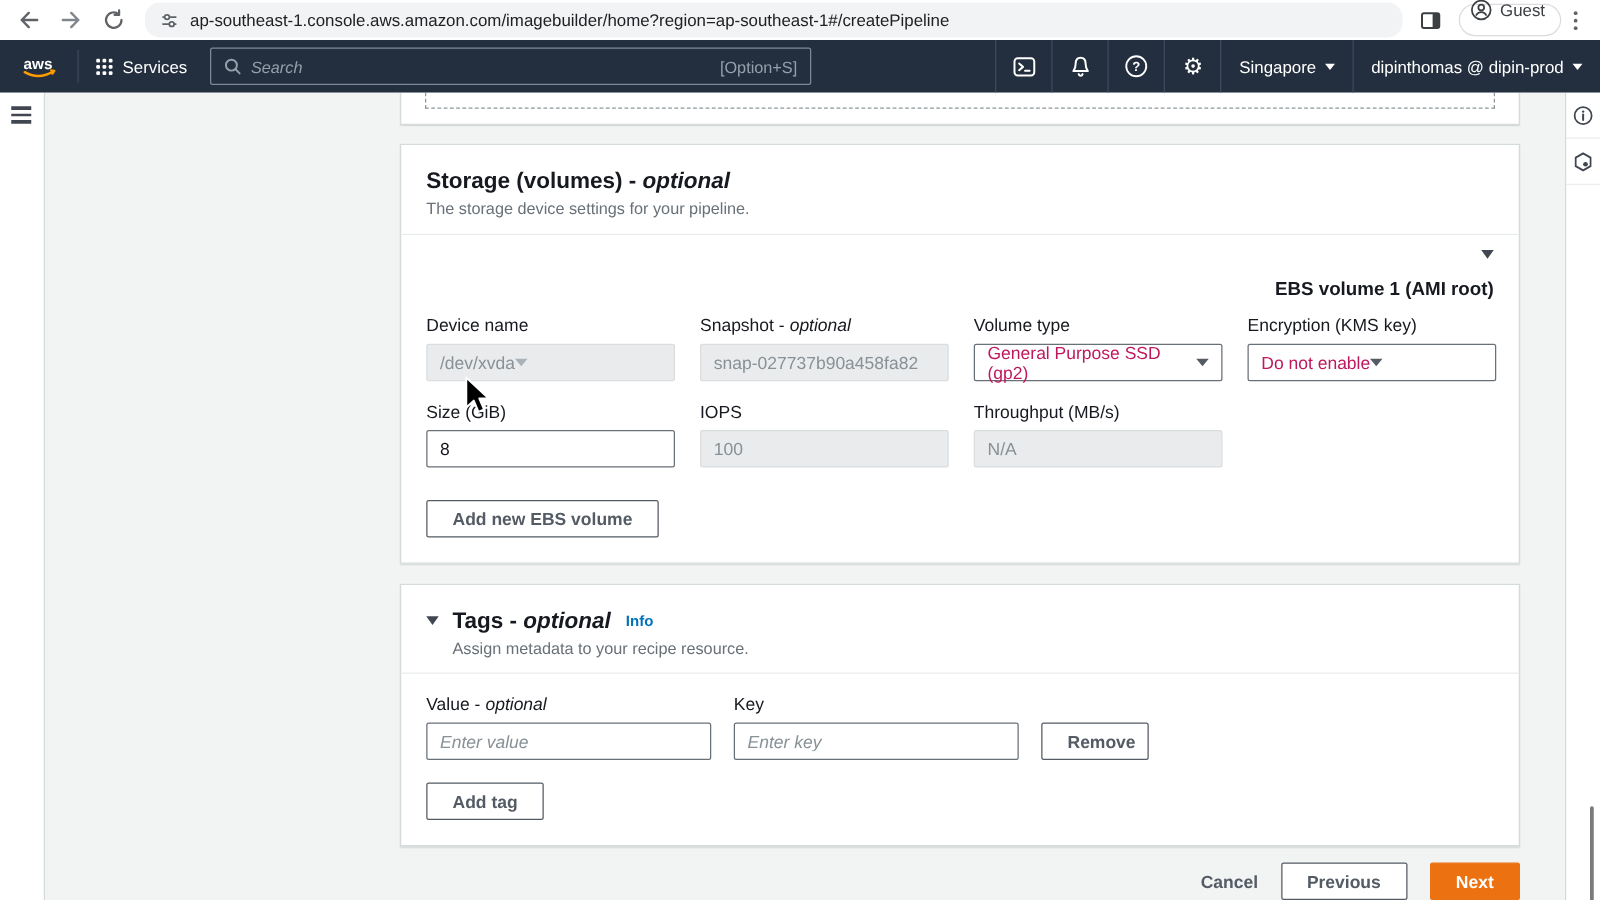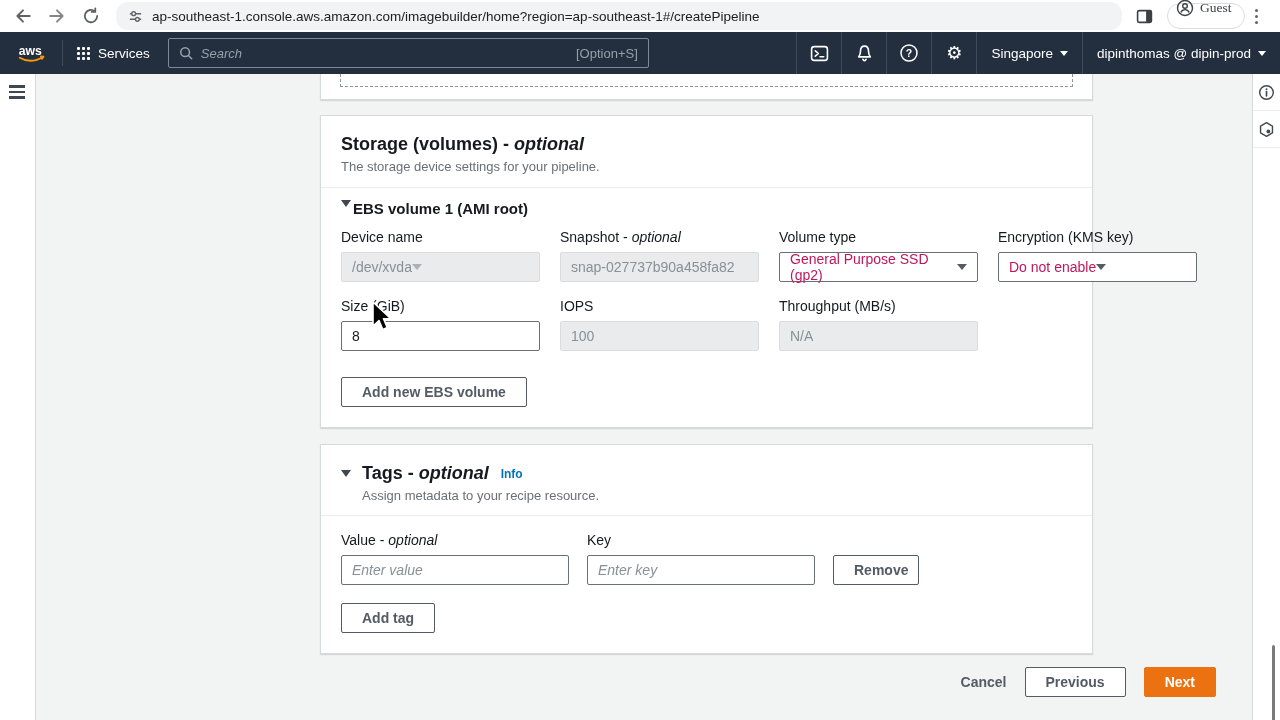--- a/index.html
+++ b/index.html
@@ -4,21 +4,21 @@
 <style>
   * { margin:0; padding:0; box-sizing:border-box; }
   html,body { width:1280px; height:720px; overflow:hidden; }
   body { font-family:"Liberation Sans", sans-serif; background:#f2f3f3; position:relative; color:#16191f; }
 
   
   .browser-bar { position:absolute; top:0; left:0; width:1280px; height:32px; background:#fff; display:flex; align-items:center; z-index:20; }
   .bicon { display:flex; align-items:center; justify-content:center; }
   .url-pill { margin-left:16px; width:1006px; height:28px; background:#f1f3f4; border-radius:12px; display:flex; align-items:center; padding:0 12px; }
   .url-text { margin-left:9px; font-size:13.5px; color:#202124; white-space:nowrap; overflow:hidden; }
-  .guest-pill { margin-left:14px; height:26px; border:1px solid #dadce0; border-radius:14px; display:flex; align-items:center; padding:0 12px 16px 8px; gap:6px;font-family:Liberation Serif, serif; }
+  .guest-pill { margin-left:14px; height:26px; border:1px solid #dadce0; border-radius:14px; display:flex; align-items:center; padding:0 12px 16px 8px; gap:6px; }
   .guest-label { font-size:13.5px; color:#3c4043; }
   .kebab { margin-left:10px; display:flex; flex-direction:column; gap:3px; }
   .kebab i { width:3px; height:3px; border-radius:50%; background:#5f6368; }
 
   
   .aws-navbar { position:absolute; top:32px; left:0; width:1280px; height:42px; background:#232f3e; display:flex; align-items:center; z-index:20; }
   .nav-sep { width:1px; height:42px; background:#3d4b5c; }
   .logo-wrap { padding:0 14px 0 16px; }
   .grid-icon { margin-left:14px; display:grid; grid-template-columns:repeat(3,3px); grid-template-rows:repeat(3,3px); gap:2px; }
   .grid-icon i { background:#fff; border-radius:1px; }
@@ -34,31 +34,31 @@
 
   
   .left-rail { position:absolute; top:74px; left:0; width:36px; bottom:0; background:#fff; border-right:1px solid #d5dbdb; z-index:10; }
   .hamburger { margin:11px 0 0 9px; display:flex; flex-direction:column; gap:3px; cursor:pointer; }
   .hamburger i { width:16px; height:2.5px; background:#414750; }
   .right-rail { position:absolute; top:74px; right:0; width:28px; bottom:0; background:#fff; border-left:1px solid #d5dbdb; z-index:10; display:flex; flex-direction:column; align-items:center; }
   .rr-item { width:100%; height:37px; display:flex; align-items:center; justify-content:center; border-bottom:1px solid #eaeded; }
 
   
   .content { position:absolute; top:74px; left:37px; right:29px; bottom:0; background:#f2f3f3; overflow:hidden; }
-  .card { margin-left:283px; width:773px; background:#fff; border:1px solid #d5dbdb; box-shadow:0 1px 1px 0 rgba(0,28,36,.12); }
+  .card { margin-left:283px; width:896px; background:#fff; border:1px solid #d5dbdb; box-shadow:0 1px 1px 0 rgba(0,28,36,.12); }
   .partial-card { height:26px; border-top:none; position:relative; }
   .dashed-zone { position:absolute; top:0; left:19px; right:19px; height:13px; border:1px dashed #8c979c; border-top:none; }
 
   .section-card { margin-top:15px; padding:18px 20px 20px; }
   .sec-title { font-size:18px; font-weight:700; color:#16191f; }
   .sec-title em { font-style:italic; margin-left:5px; }
   .sec-desc { font-size:13px; color:#687078; margin-top:4px; }
   .full-divider { height:1px; background:#eaeded; margin:13px -20px 0; }
 
-  .ebs-header { display:flex; align-items:flex-start; gap:2px; padding:12px 0; font-size:15px; font-weight:700; color:#16191f; cursor:pointer; }
+  .ebs-header { display:flex; align-items:flex-end; gap:16px; padding:12px 0; font-size:15px; font-weight:700; color:#16191f; cursor:pointer;flex-direction:column; }
   .tri-down { width:0; height:0; border-left:5px solid transparent; border-right:5px solid transparent; border-top:7px solid #414750; }
 
   .form-grid { display:grid; grid-template-columns:repeat(4,199px); column-gap:20px; row-gap:16px; }
   .field-label { display:block; font-size:14px; color:#16191f; margin-bottom:7px; }
   .field-label em { font-style:italic; margin-left:4px; }
   .control { height:30px; border-radius:2px; font-size:14px; display:flex; align-items:center; justify-content:flex-start; padding:0 10px; }
   .control.disabled { background:#e9ebed; border:1px solid #d9dddf; color:#879196; }
   .control.enabled { background:#fff; border:1px solid #687078; color:#be185d; cursor:pointer; }
   .sel-caret { width:0; height:0; border-left:5px solid transparent; border-right:5px solid transparent; border-top:6px solid #545b64; }
   .sel-caret.dis { border-top-color:#a8b2b8; }

